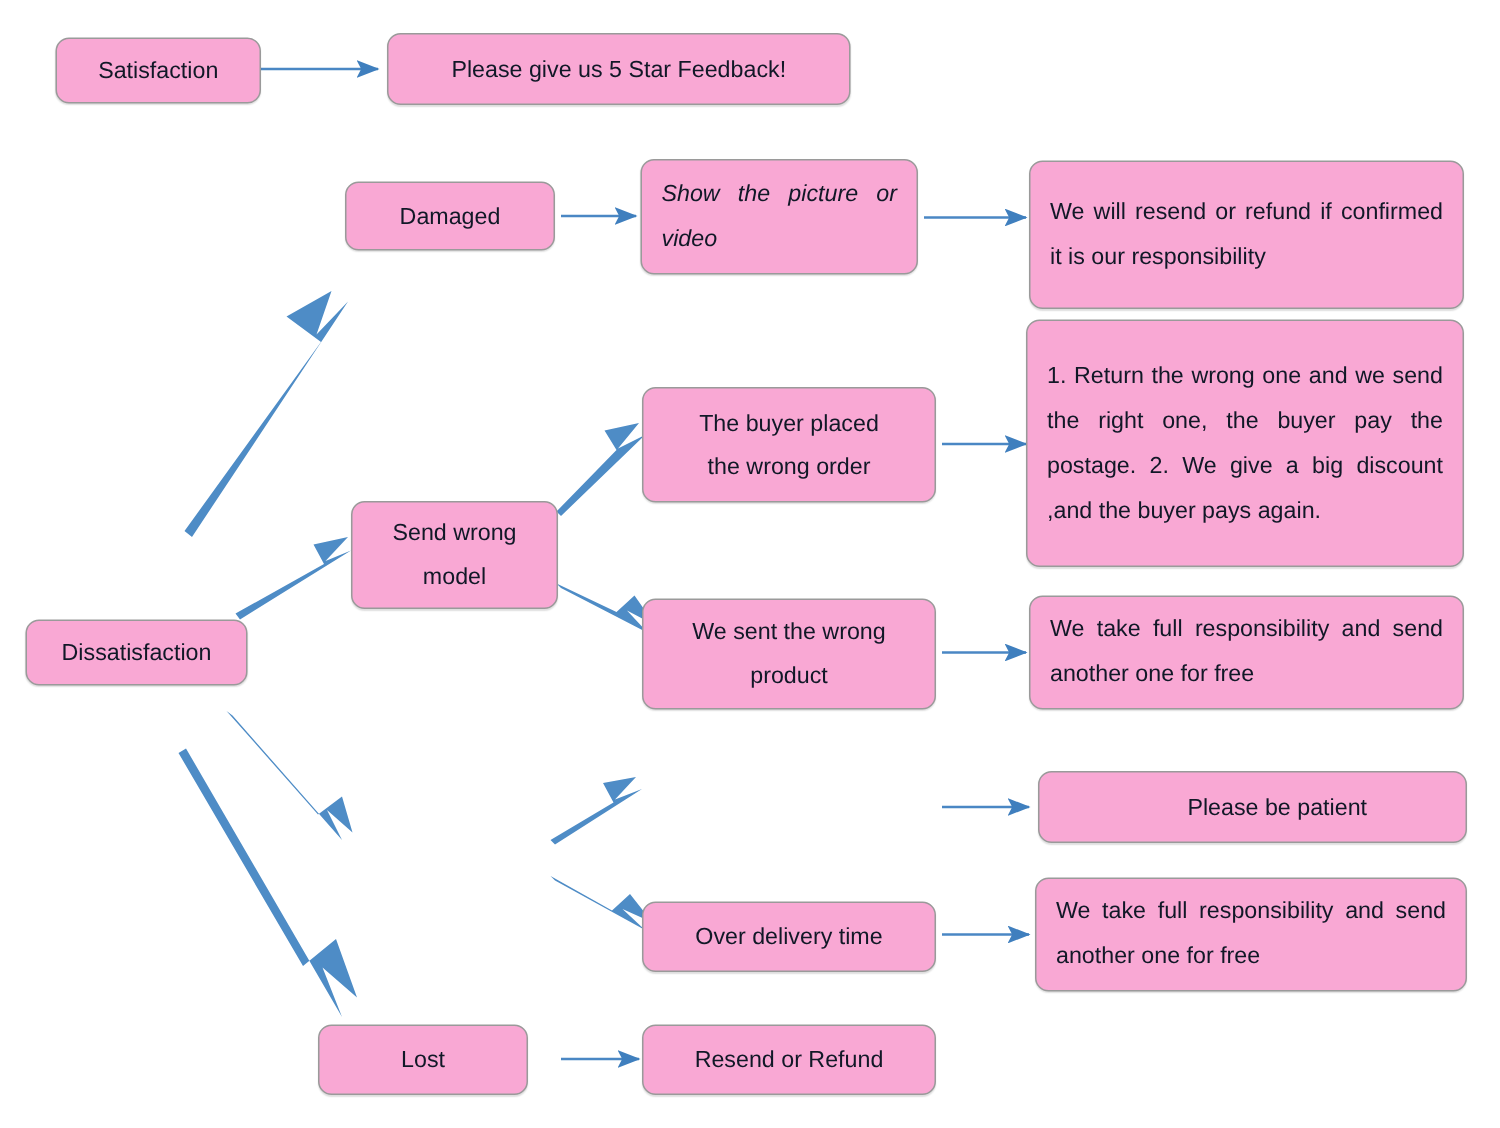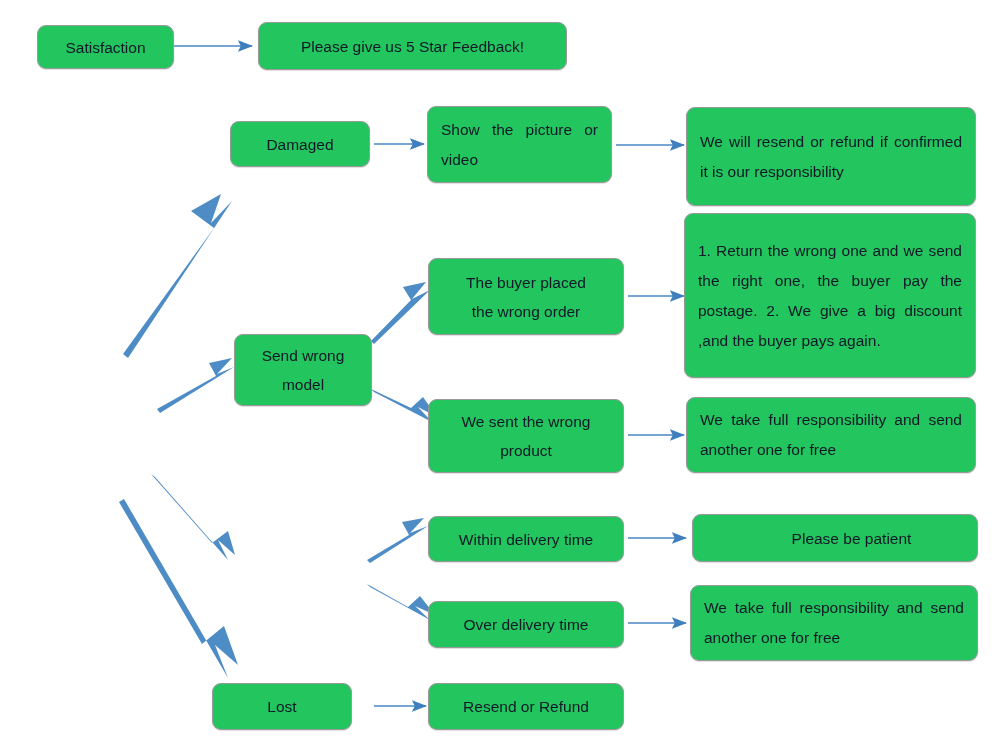--- a/index.html
+++ b/index.html
@@ -19,21 +19,21 @@
     position: absolute;
     left: 0;
     top: 0;
     width: 1000px;
     height: 752px;
     pointer-events: none;
   }
   .node {
     position: absolute;
     box-sizing: border-box;
-    background: #22c55e;
+    background: #f9a8d4;
     border: 1px solid #9a9a9a;
     border-radius: 9px;
     color: #111827;
     font-size: 15.5px;
     line-height: 29px;
     display: flex;
     align-items: center;
     justify-content: center;
     box-shadow: 0 1px 1px rgba(0,0,0,0.13);
     z-index: 2;
@@ -101,28 +101,31 @@
   </div>
 
   <div class="node center" style="left:258px; top:22px; width:309px; height:48px;">
     <span class="txt">Please give us 5 Star Feedback!</span>
   </div>
 
   <div class="node center" style="left:230px; top:121px; width:140px; height:46px;">
     <span class="txt">Damaged</span>
   </div>
 
-  <div class="node justify" style="left:427px; top:106px; width:185px; height:77px;">
+  <div class="node justify" style="left:427px; top:106px; width:185px; height:77px;font-style:italic;">
     <span class="txt">Show the picture or video</span>
   </div>
 
   <div class="node justify" style="left:686px; top:107px; width:290px; height:99px;">
     <span class="txt">We will resend or refund if confirmed it is our responsibility</span>
   </div>
 
+  <div class="node center" style="left:17px; top:413px; width:148px; height:44px;">
+    <span class="txt">Dissatisfaction</span>
+  </div>
 
   <div class="node center" style="left:428px; top:258px; width:196px; height:77px;">
     <span class="txt">The buyer placed
 the wrong order</span>
   </div>
 
   <div class="node center" style="left:234px; top:334px; width:138px; height:72px;">
     <span class="txt">Send wrong
 model</span>
   </div>
@@ -135,23 +138,20 @@
   <div class="node center" style="left:428px; top:399px; width:196px; height:74px;">
     <span class="txt">We sent the wrong
 product</span>
   </div>
 
   <div class="node justify" style="left:686px; top:397px; width:290px; height:76px;">
     <span class="txt">We take full responsibility and send another one for free</span>
   </div>
 
 
-  <div class="node center" style="left:428px; top:516px; width:196px; height:46px;">
-    <span class="txt">Within delivery time</span>
-  </div>
 
   <div class="node center" style="left:692px; top:514px; width:286px; height:48px;padding-left:33px;">
     <span class="txt">Please be patient</span>
   </div>
 
   <div class="node center" style="left:428px; top:601px; width:196px; height:47px;">
     <span class="txt">Over delivery time</span>
   </div>
 
   <div class="node justify" style="left:690px; top:585px; width:288px; height:76px;">

